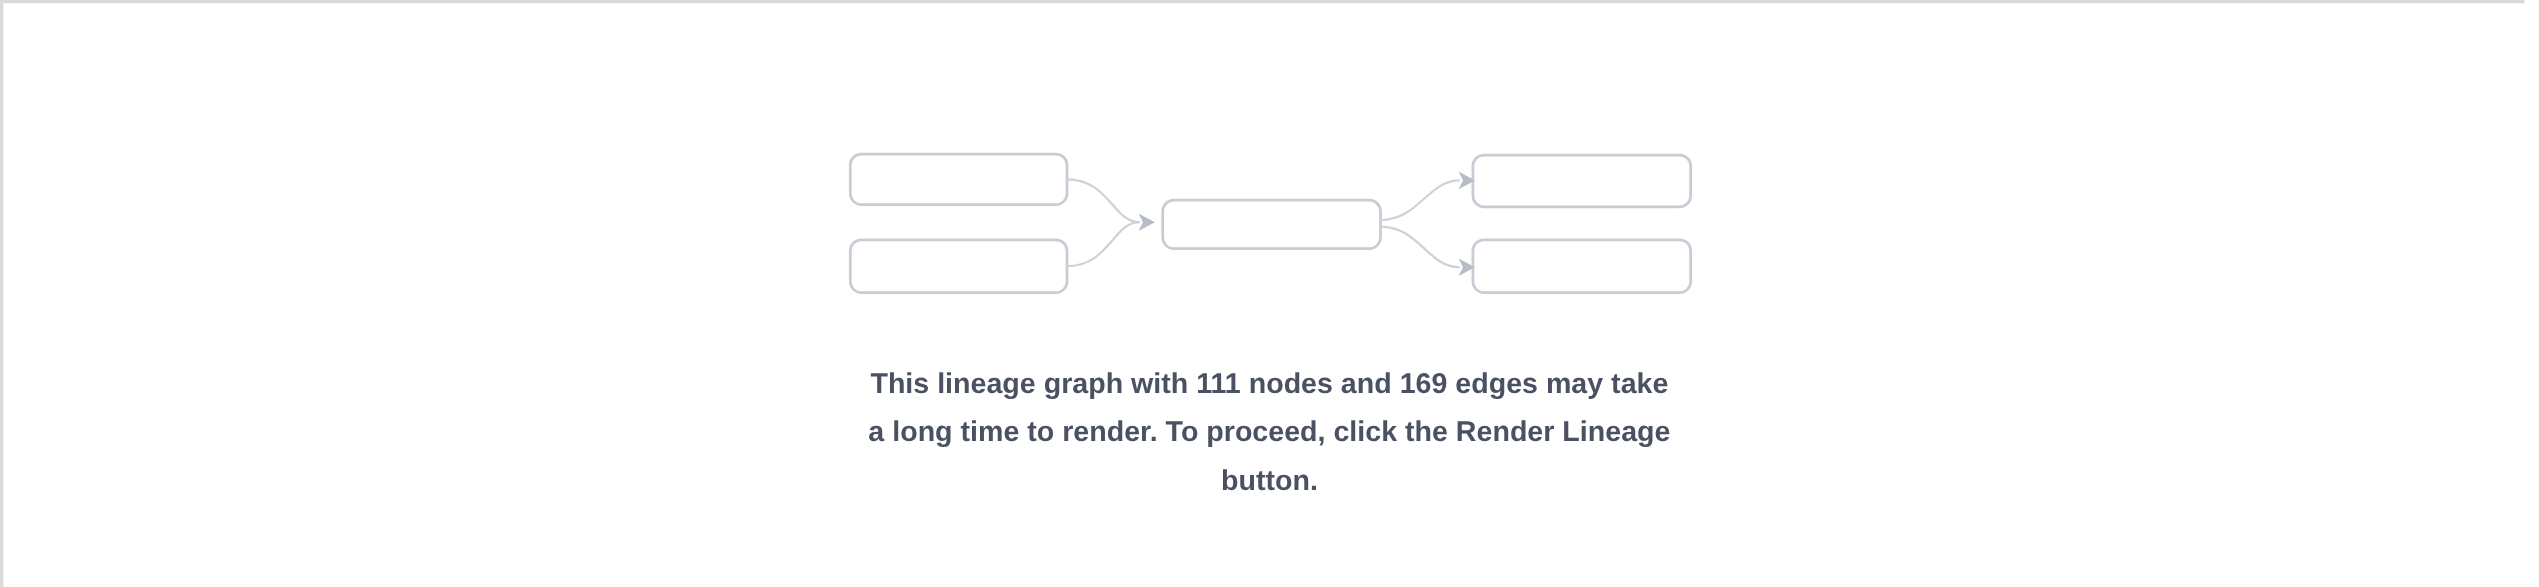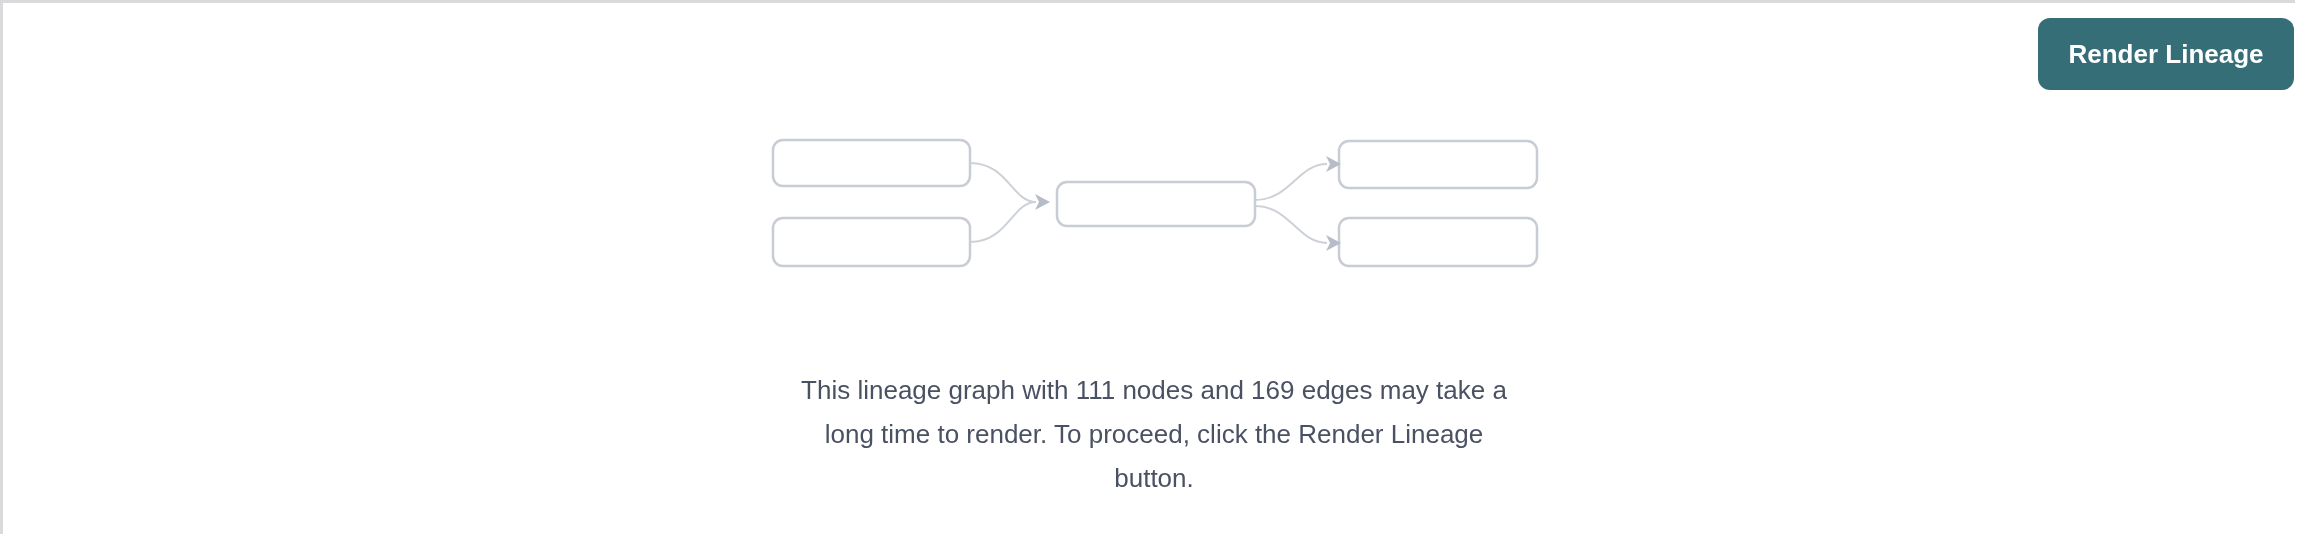--- a/index.html
+++ b/index.html
@@ -48,36 +48,34 @@
     position: absolute;
     left: 770px; top: 130px;
     width: 780px; height: 150px;
   }
   .lineage-illustration svg { display: block; }
   .empty-state-message {
     position: absolute;
     left: 783px; top: 326px;
     width: 742px;
     font-size: 26px;
-    font-weight: 400;
+    font-weight: 700;
     line-height: 44px;
     text-align: center;
     color: var(--message-text, #4a5162);
-    margin-top: 42px;
   }
 </style>
 </head>
 <body>
 
 <div class="panel">
 
   <div class="top-border"></div>
   <div class="left-border"></div>
 
-  <button class="render-btn">Render Lineage</button>
 
   <div class="lineage-illustration">
     <svg width="780" height="150" viewBox="0 0 780 150" xmlns="http://www.w3.org/2000/svg">
 
       <rect x="3" y="10" width="197" height="46" rx="10" fill="#ffffff" stroke="#c8ccd4" stroke-width="2.5"></rect>
       <rect x="3" y="88" width="197" height="48" rx="10" fill="#ffffff" stroke="#c8ccd4" stroke-width="2.5"></rect>
       <rect x="287" y="52" width="198" height="44" rx="10" fill="#ffffff" stroke="#c8ccd4" stroke-width="2.5"></rect>
       <rect x="569" y="11" width="198" height="47" rx="10" fill="#ffffff" stroke="#c8ccd4" stroke-width="2.5"></rect>
       <rect x="569" y="88" width="198" height="48" rx="10" fill="#ffffff" stroke="#c8ccd4" stroke-width="2.5"></rect>
 

